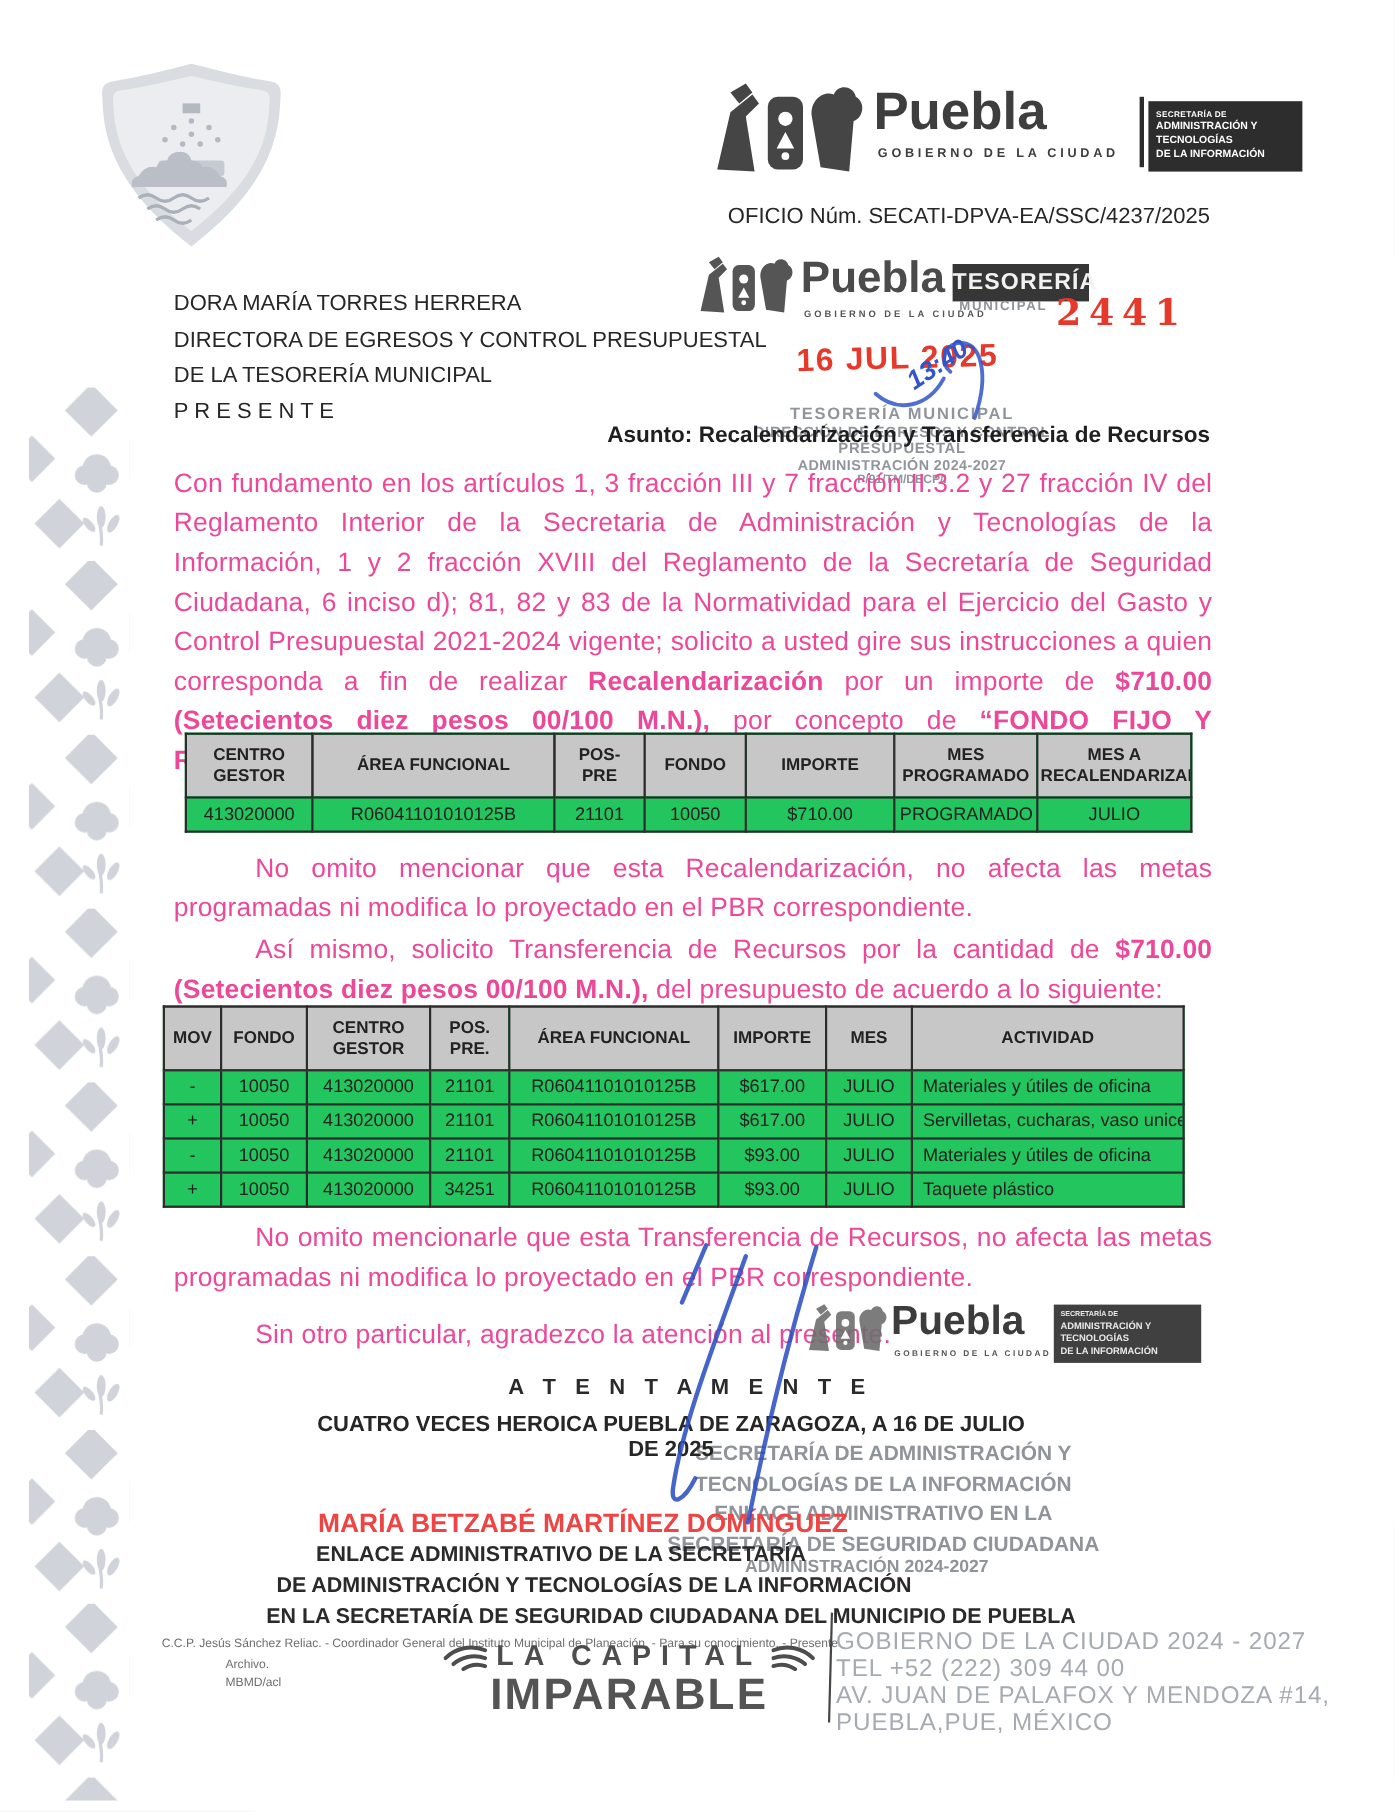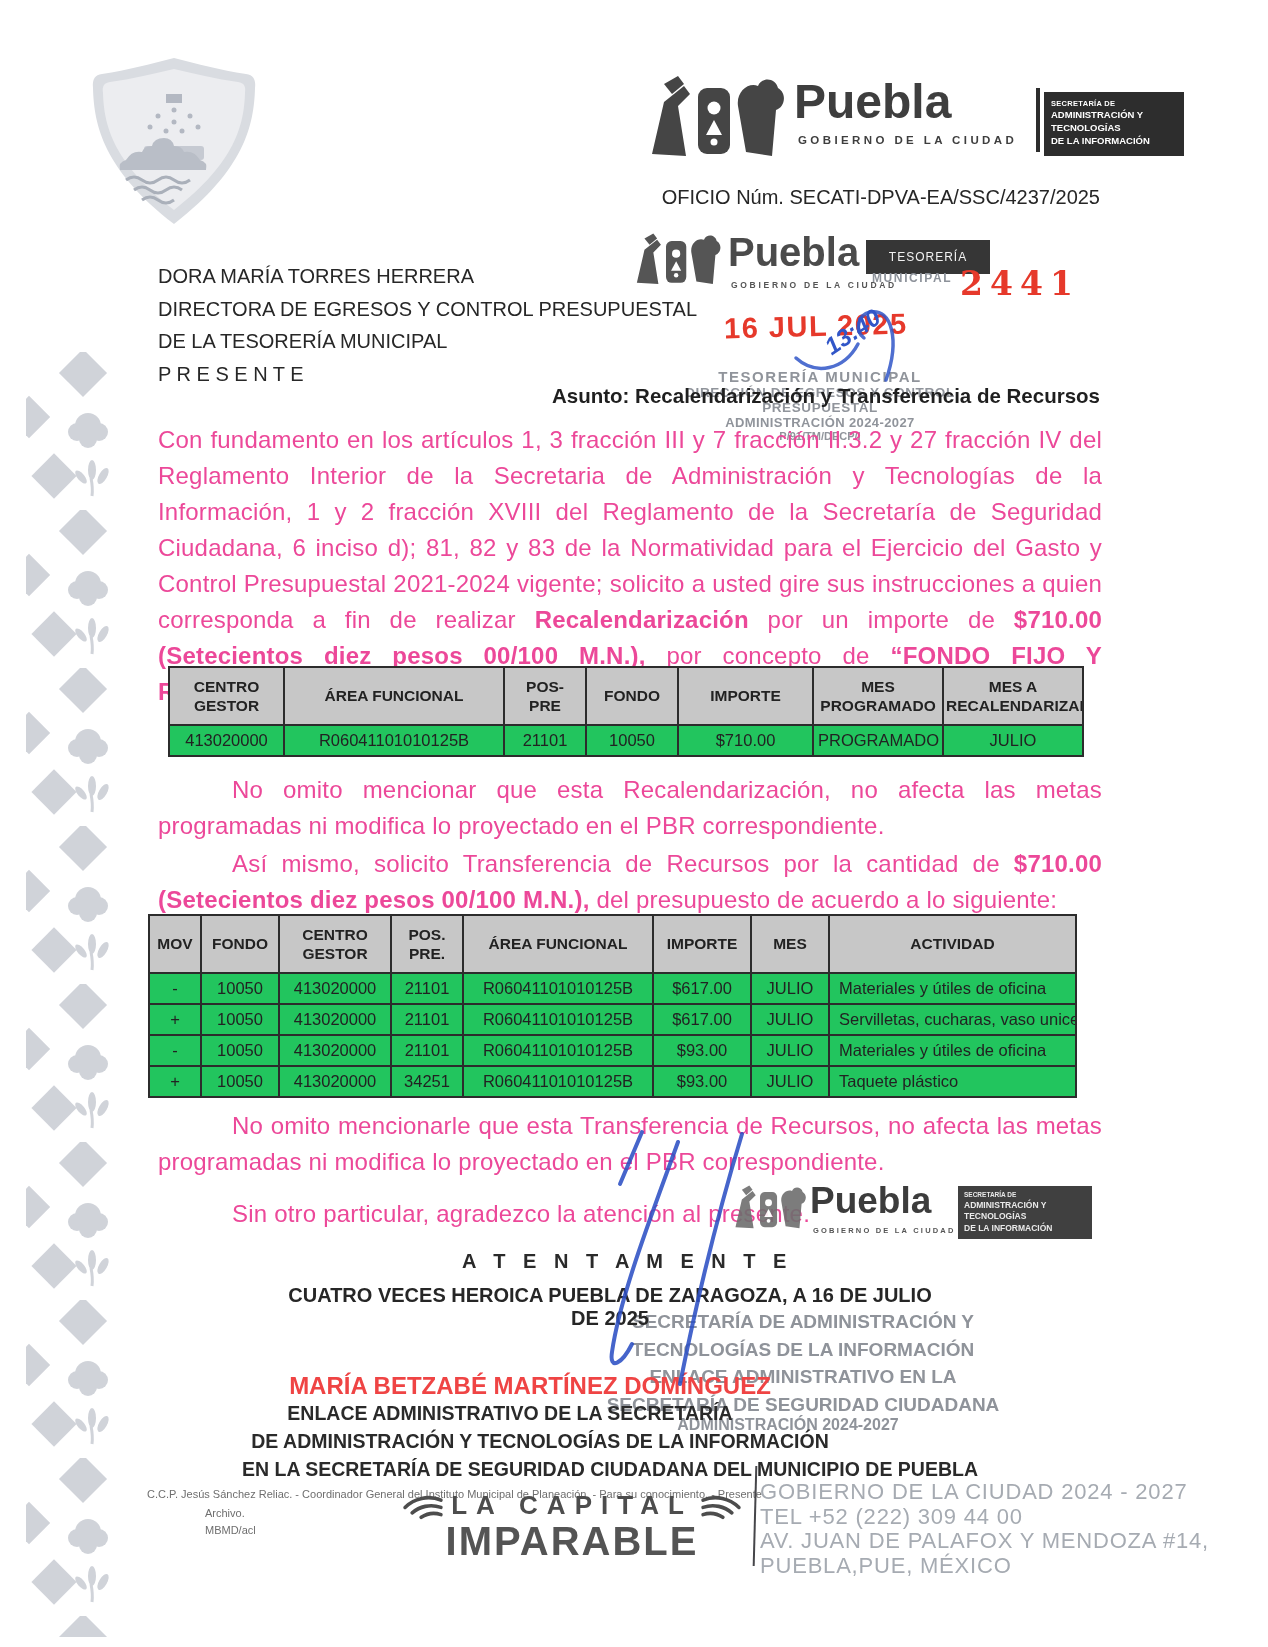--- a/index.html
+++ b/index.html
@@ -26,21 +26,21 @@
   .oficio{position:absolute;left:540px;top:186px;width:560px;text-align:right;font-size:20px;font-weight:500;color:#262626;z-index:2}
 
   .recipient{position:absolute;left:158px;top:260px;font-size:20px;line-height:32.5px;font-weight:500;color:#272727;z-index:2}
 
   
   .stamp1{position:absolute;left:628px;top:228px;width:365px;height:78px;z-index:3}
   .s1-icons{position:absolute;left:0;top:2px;color:#555}
   .s1-word{position:absolute;left:100px;top:2px;font-size:40px;font-weight:700;color:#4b4b4b}
   .s1-tag{position:absolute;left:103px;top:52px;font-size:8.5px;font-weight:700;letter-spacing:2.7px;color:#555}
   .s1-badge{position:absolute;left:238px;top:12px;width:124px;height:34px;background:#363636;color:#f2f2f2;
-            font-size:12px;font-weight:400;letter-spacing:1px;text-align:center;line-height:34px}
+            font-size:21px;font-weight:700;letter-spacing:1px;text-align:center;line-height:34px}
   .s1-munic{position:absolute;left:244px;top:43px;font-size:12px;font-weight:700;letter-spacing:1.6px;color:#8d929a}
 
   .folio{position:absolute;left:960px;top:264px;font-family:"DejaVu Serif",serif;font-size:33px;font-weight:700;
          letter-spacing:7px;color:#e6392b;z-index:3}
   .rdate{position:absolute;left:724px;top:310px;font-size:29px;font-weight:700;letter-spacing:1.5px;color:#e6392b;
          transform:rotate(-1.5deg);z-index:3}
   .rtime{position:absolute;left:822px;top:318px;font-size:24px;font-style:italic;font-weight:600;color:#3156c8;
          transform:rotate(-34deg);z-index:4}
   .rtime-stroke{position:absolute;left:782px;top:292px;z-index:3}
 

